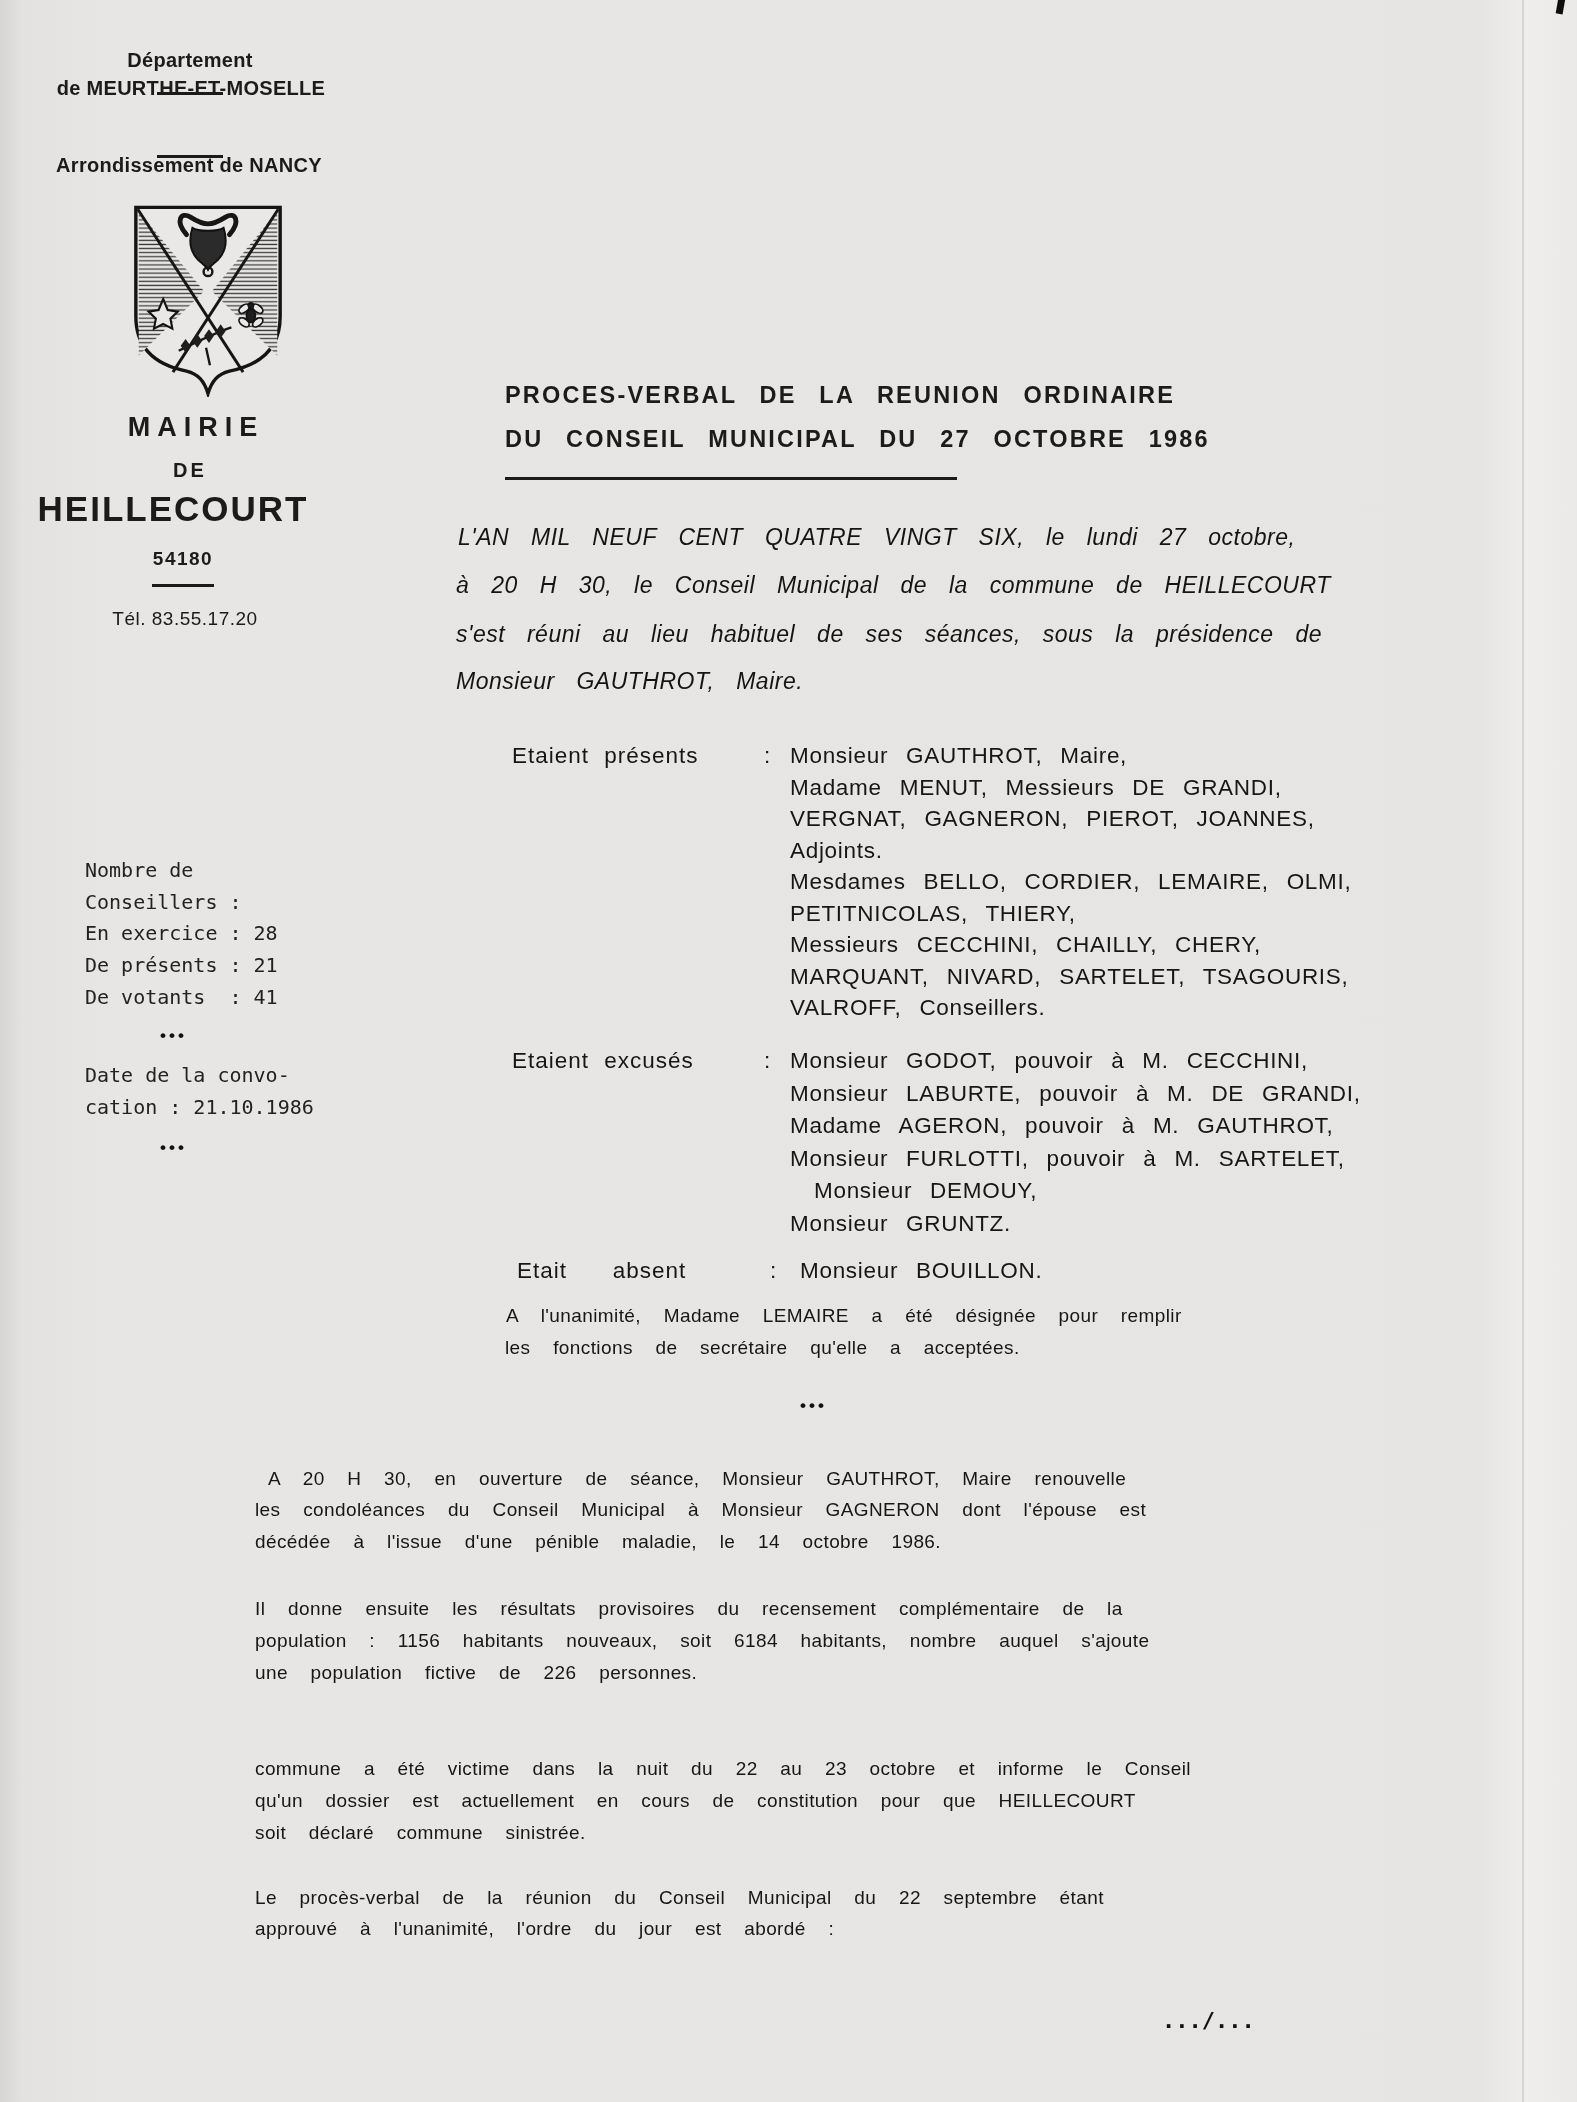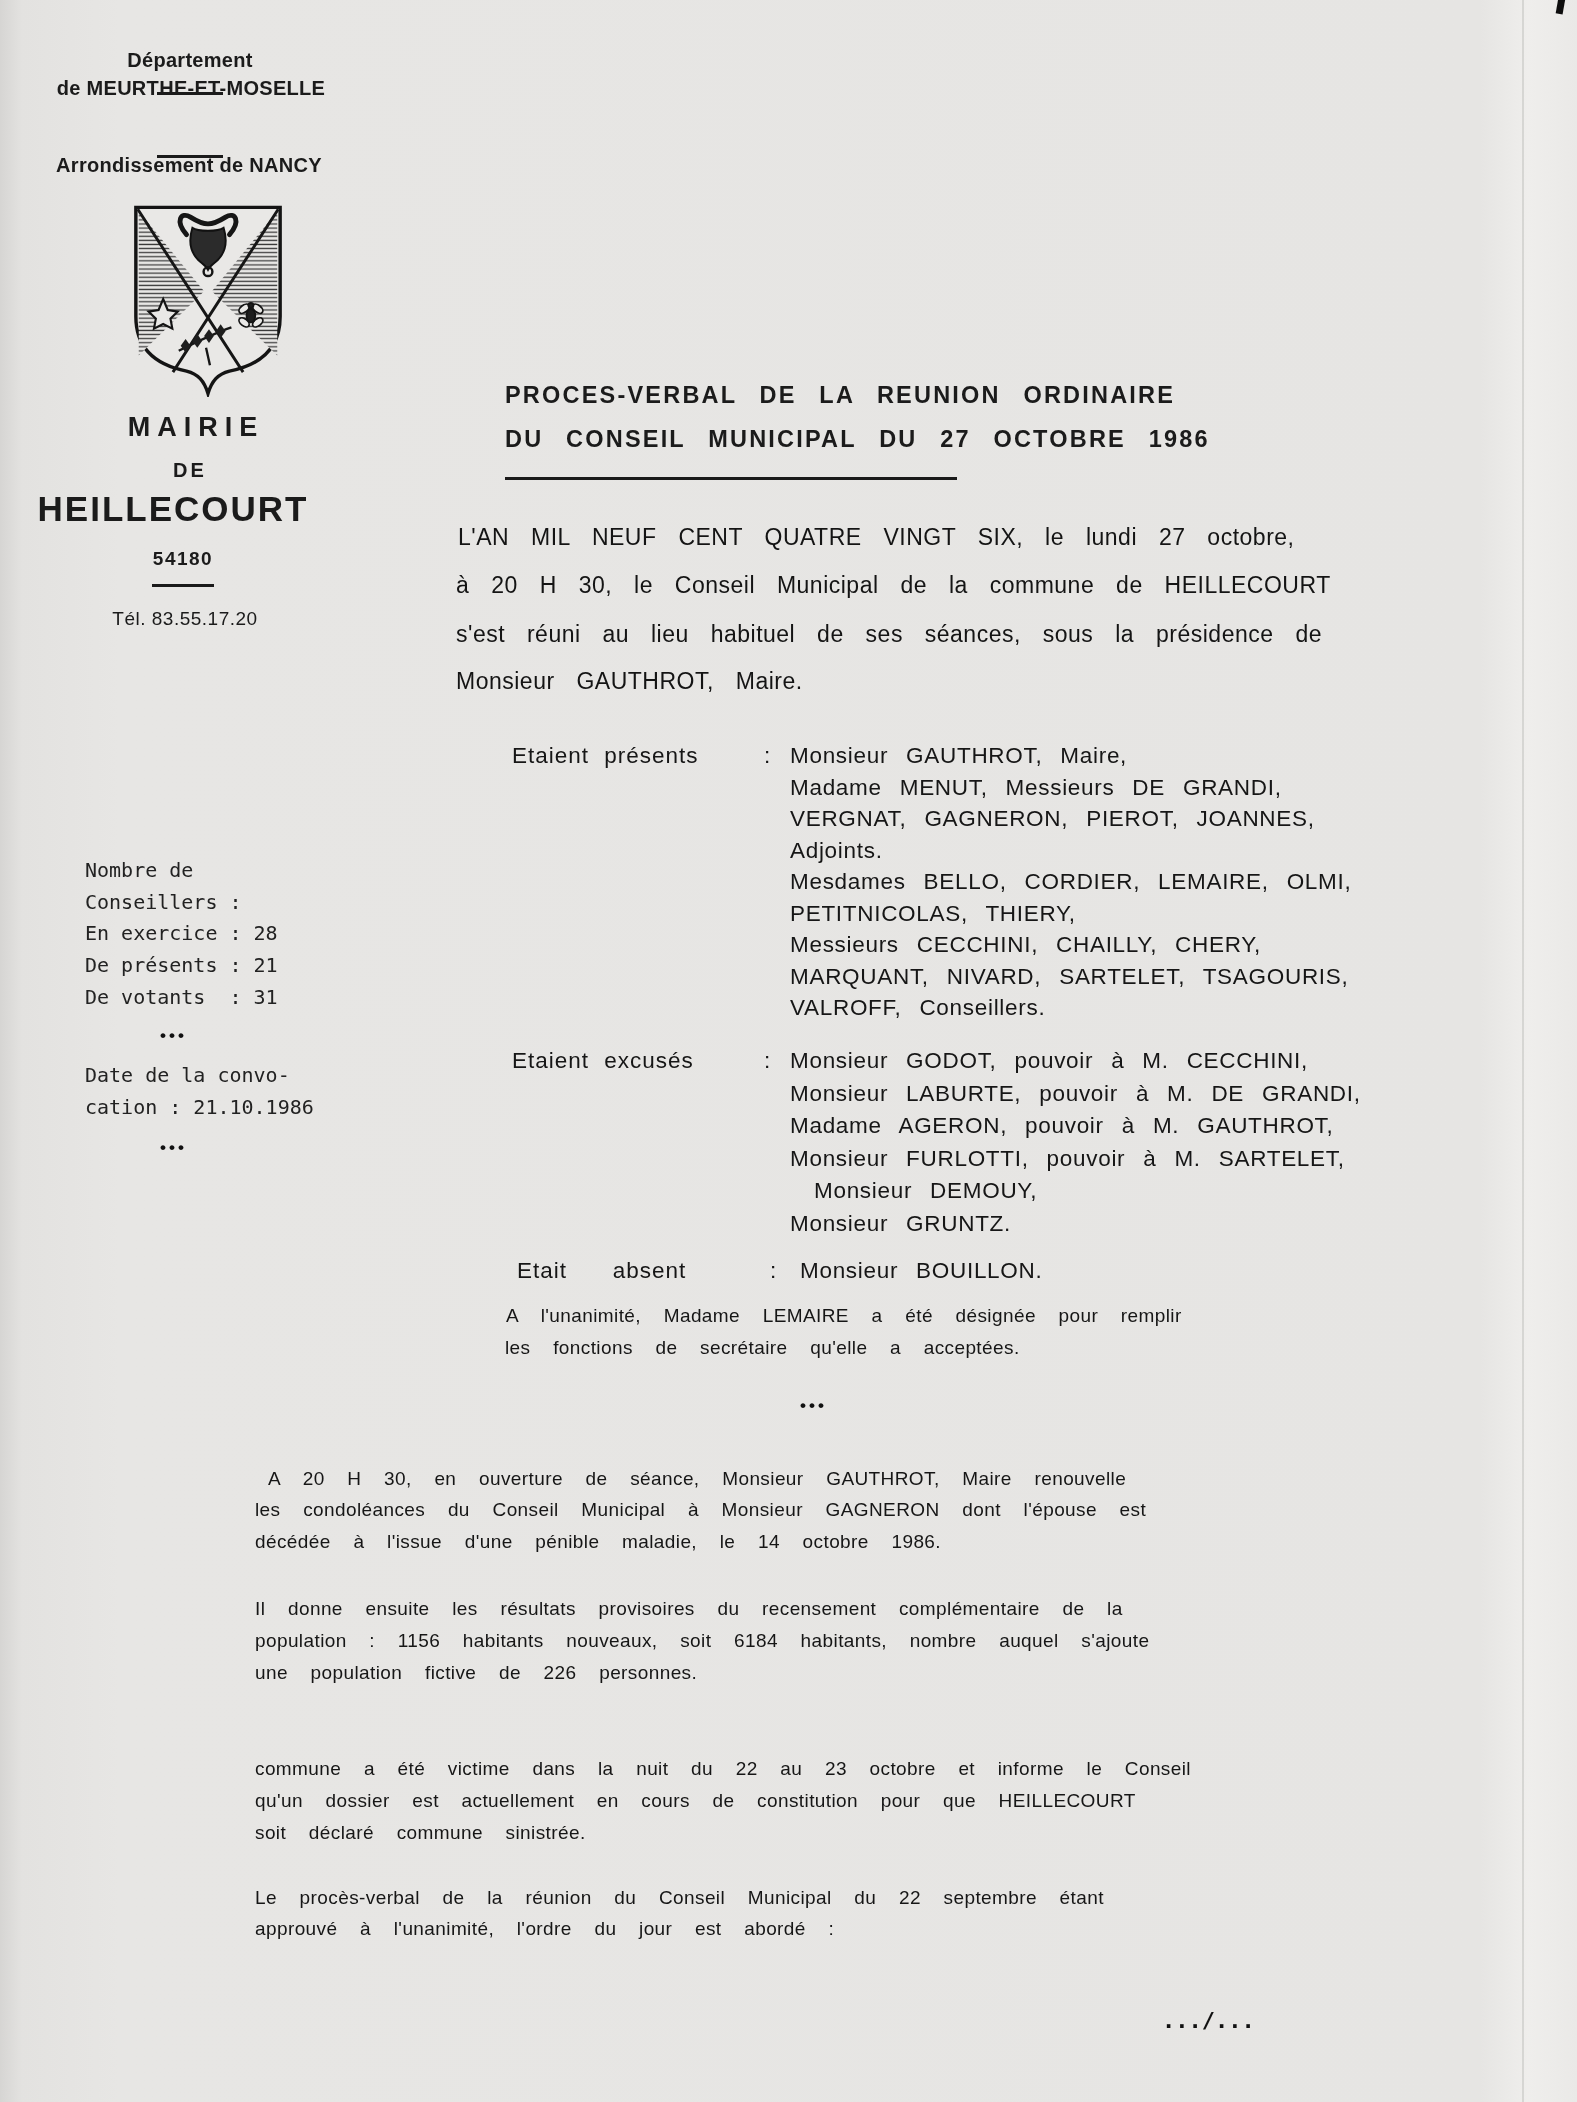--- a/index.html
+++ b/index.html
@@ -19,21 +19,21 @@
   .lh-small{font-size:20px;font-weight:600;letter-spacing:.3px;margin-top:33px;}
   .mairie{font-size:27px;font-weight:700;letter-spacing:7px;}
   .de-lbl{font-size:20px;font-weight:700;letter-spacing:3px;}
   .commune{font-size:35px;font-weight:700;letter-spacing:2px;}
   .cp{font-size:19px;font-weight:700;letter-spacing:1.5px;}
   .tel{font-size:19px;letter-spacing:.5px;}
   
   .mono{font-family:"DejaVu Sans Mono",monospace;font-size:20px;color:#222;}
   
   .title{font-size:23.5px;font-weight:700;letter-spacing:2.2px;word-spacing:14px;}
-  .intro{font-size:23px;letter-spacing:.5px;word-spacing:15px;color:#141414;}
+  .intro{font-size:23px;letter-spacing:.5px;word-spacing:15px;color:#141414;font-style:italic;}
   .body{font-size:19px;letter-spacing:.4px;word-spacing:17px;color:#161616;}
   .names{font-size:22.5px;letter-spacing:.7px;word-spacing:11px;color:#161616;}
   .label{font-size:22.5px;letter-spacing:1px;word-spacing:8px;color:#161616;}
   .dots{font-size:17px;font-weight:700;letter-spacing:3px;color:#111;}
   .footerdots{font-family:"DejaVu Sans Mono",monospace;font-size:22px;font-weight:700;color:#111;}
   .seam{position:absolute;left:1522px;top:0;width:2px;height:2102px;background:rgba(130,130,128,.22);}
   .tick{position:absolute;left:1557px;top:-2px;width:7px;height:16px;background:#0d0d0d;transform:rotate(10deg);}
 </style>
 </head>
 <body>
@@ -95,21 +95,21 @@
   <div class="t cx de-lbl" style="left:190px;top:459px;">DE</div>
   <div class="t cx commune" style="left:173px;top:489px;">HEILLECOURT</div>
   <div class="t cx cp" style="left:183px;top:548px;">54180</div>
   <div class="rule" style="left:152px;top:584px;width:62px;"></div>
   <div class="t cx tel" style="left:185px;top:608px;">Tél. 83.55.17.20</div>
 
   <div class="t mono" style="left:85px;top:858px;">Nombre de</div>
   <div class="t mono" style="left:85px;top:890px;">Conseillers :</div>
   <div class="t mono" style="left:85px;top:921px;">En exercice : 28</div>
   <div class="t mono" style="left:85px;top:953px;">De présents : 21</div>
-  <div class="t mono" style="left:85px;top:985px;">De votants  : 31</div>
+  <div class="t mono" style="left:85px;top:985px;">De votants  : 41</div>
   <div class="t dots" style="left:160px;top:1026px;">•••</div>
   <div class="t mono" style="left:85px;top:1063px;">Date de la convo-</div>
   <div class="t mono" style="left:85px;top:1095px;">cation : 21.10.1986</div>
   <div class="t dots" style="left:160px;top:1138px;">•••</div>
 
   <div class="t title" style="left:505px;top:382px;">PROCES-VERBAL DE LA REUNION ORDINAIRE</div>
   <div class="t title" style="left:505px;top:426px;">DU CONSEIL MUNICIPAL DU 27 OCTOBRE 1986</div>
   <div class="rule" style="left:505px;top:477px;width:452px;height:3px;"></div>
 
   <div class="t intro" style="left:458px;top:524px;">L'AN MIL NEUF CENT QUATRE VINGT SIX, le lundi 27 octobre,</div>

